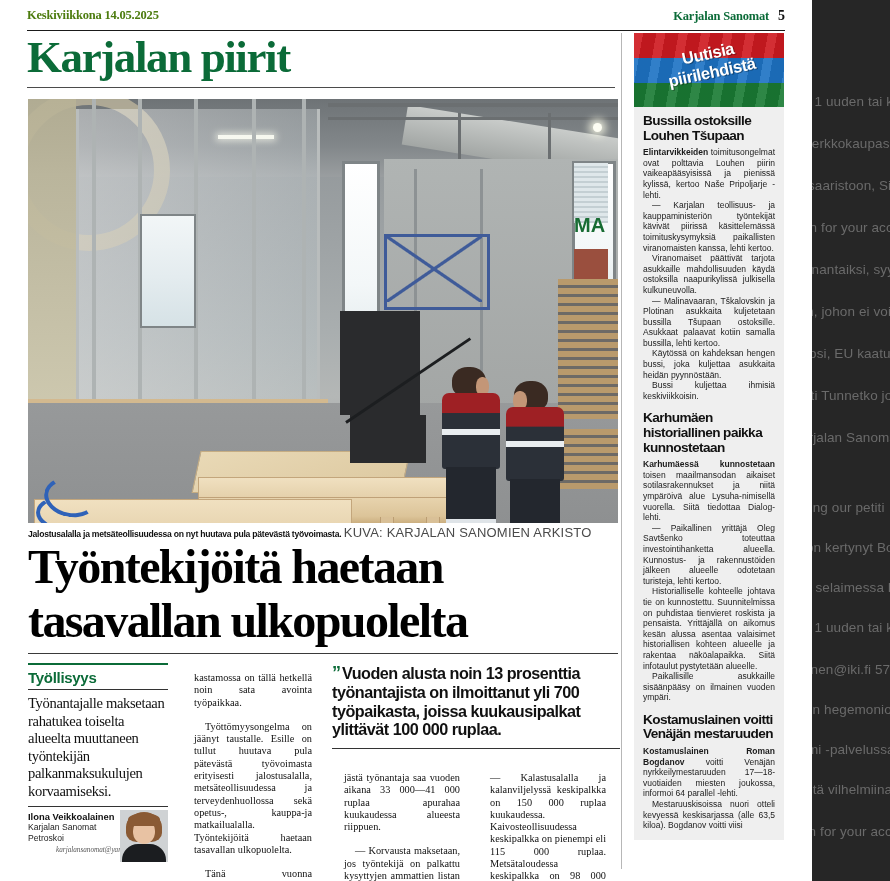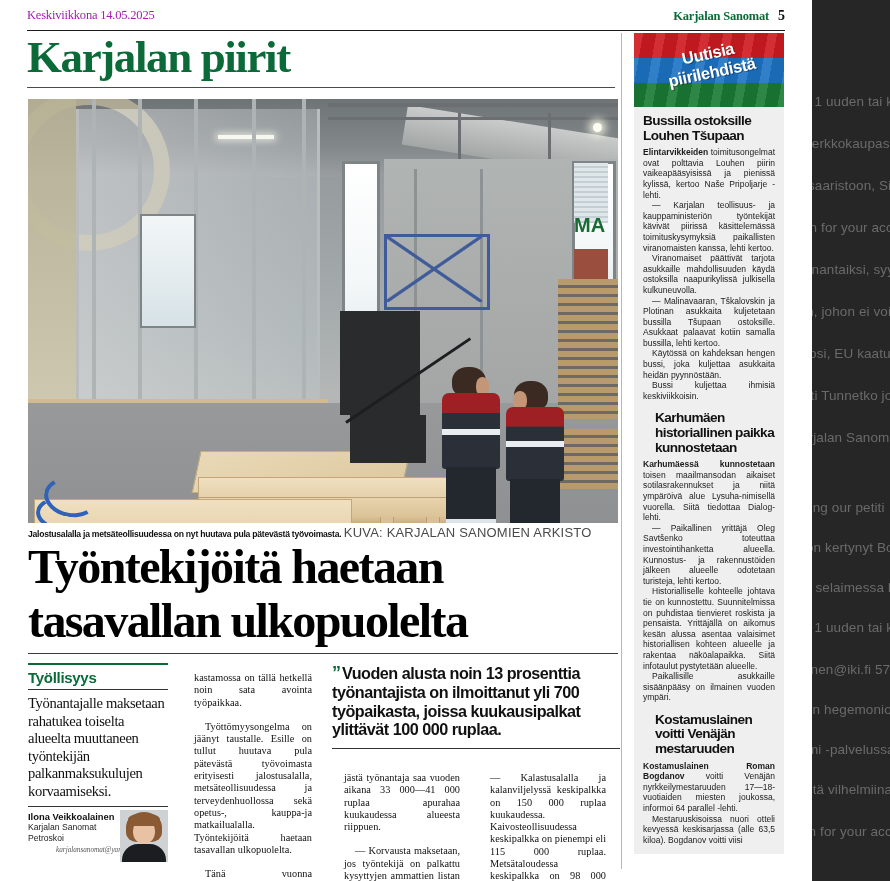--- a/index.html
+++ b/index.html
@@ -57,23 +57,23 @@
     top: 8px;
     width: 758px;
     height: 22px;
     border-bottom: 1.5px solid #1a1a1a;
     display: flex;
     align-items: flex-start;
     justify-content: space-between;
   }
   #masthead .date {
     font-family: "Liberation Serif", serif;
-    font-weight: 400;
+    font-weight: 700;
     font-size: 12.5px;
-    color: #a21caf;
+    color: #4d7c0f;
     letter-spacing: -0.2px;
   }
   #masthead .right {
     display: flex;
     align-items: baseline;
     gap: 9px;
   }
   #masthead .paper {
     font-family: "Liberation Serif", serif;
     font-weight: 700;
@@ -487,21 +487,21 @@
   }
   #sidebar .sb-head {
     font-family: "Liberation Sans", sans-serif;
     font-weight: 700;
     font-size: 13.6px;
     line-height: 14.6px;
     color: #111;
     letter-spacing: -0.55px;
     margin-bottom: 4px;
   }
-  #sidebar .sb-head.later { margin-top: 10px; margin-left: 12px; }
+  #sidebar .sb-head.later { margin-top: 10px; }
   #sidebar .sb-text {
     font-family: "Liberation Sans", sans-serif;
     font-size: 8.5px;
     line-height: 10.6px;
     color: #1b1b1b;
     text-align: justify;
   }
   #sidebar .sb-text p { margin: 0; text-indent: 9px; }
   #sidebar .sb-text p.first { text-indent: 0; }
   #sidebar .sb-text b { font-weight: 700; }

